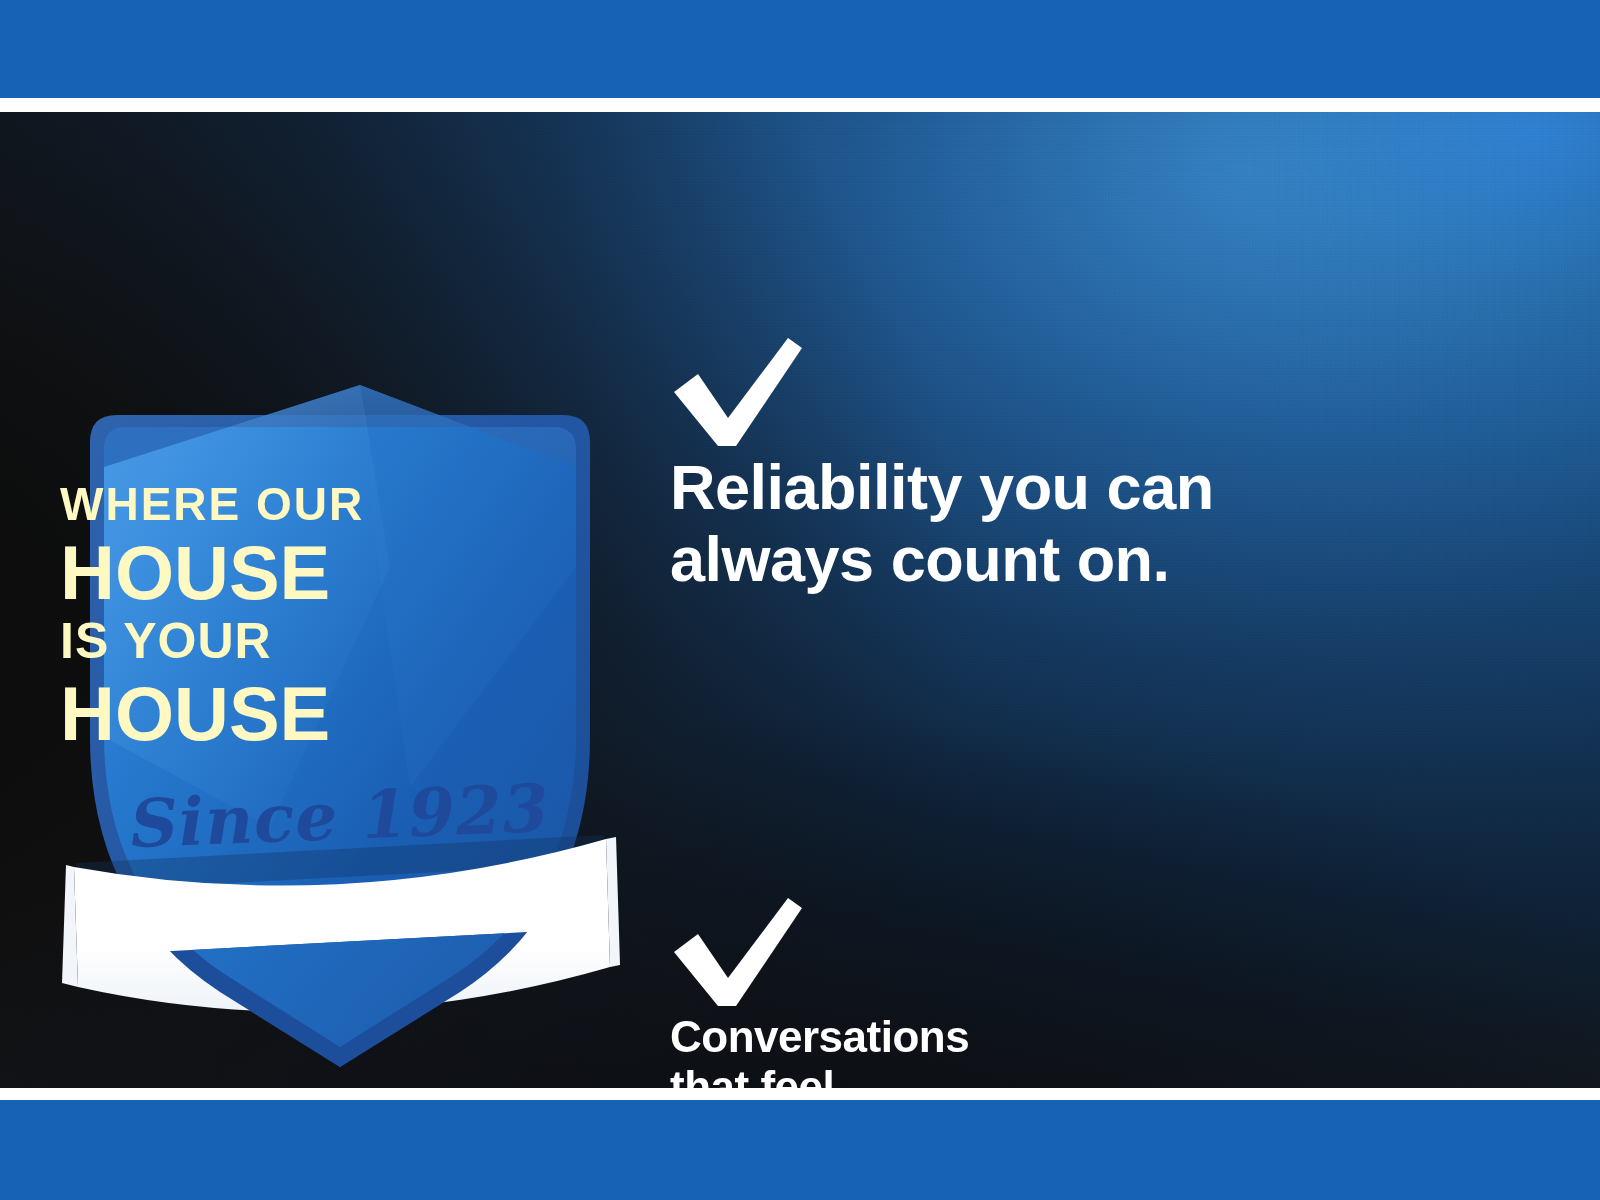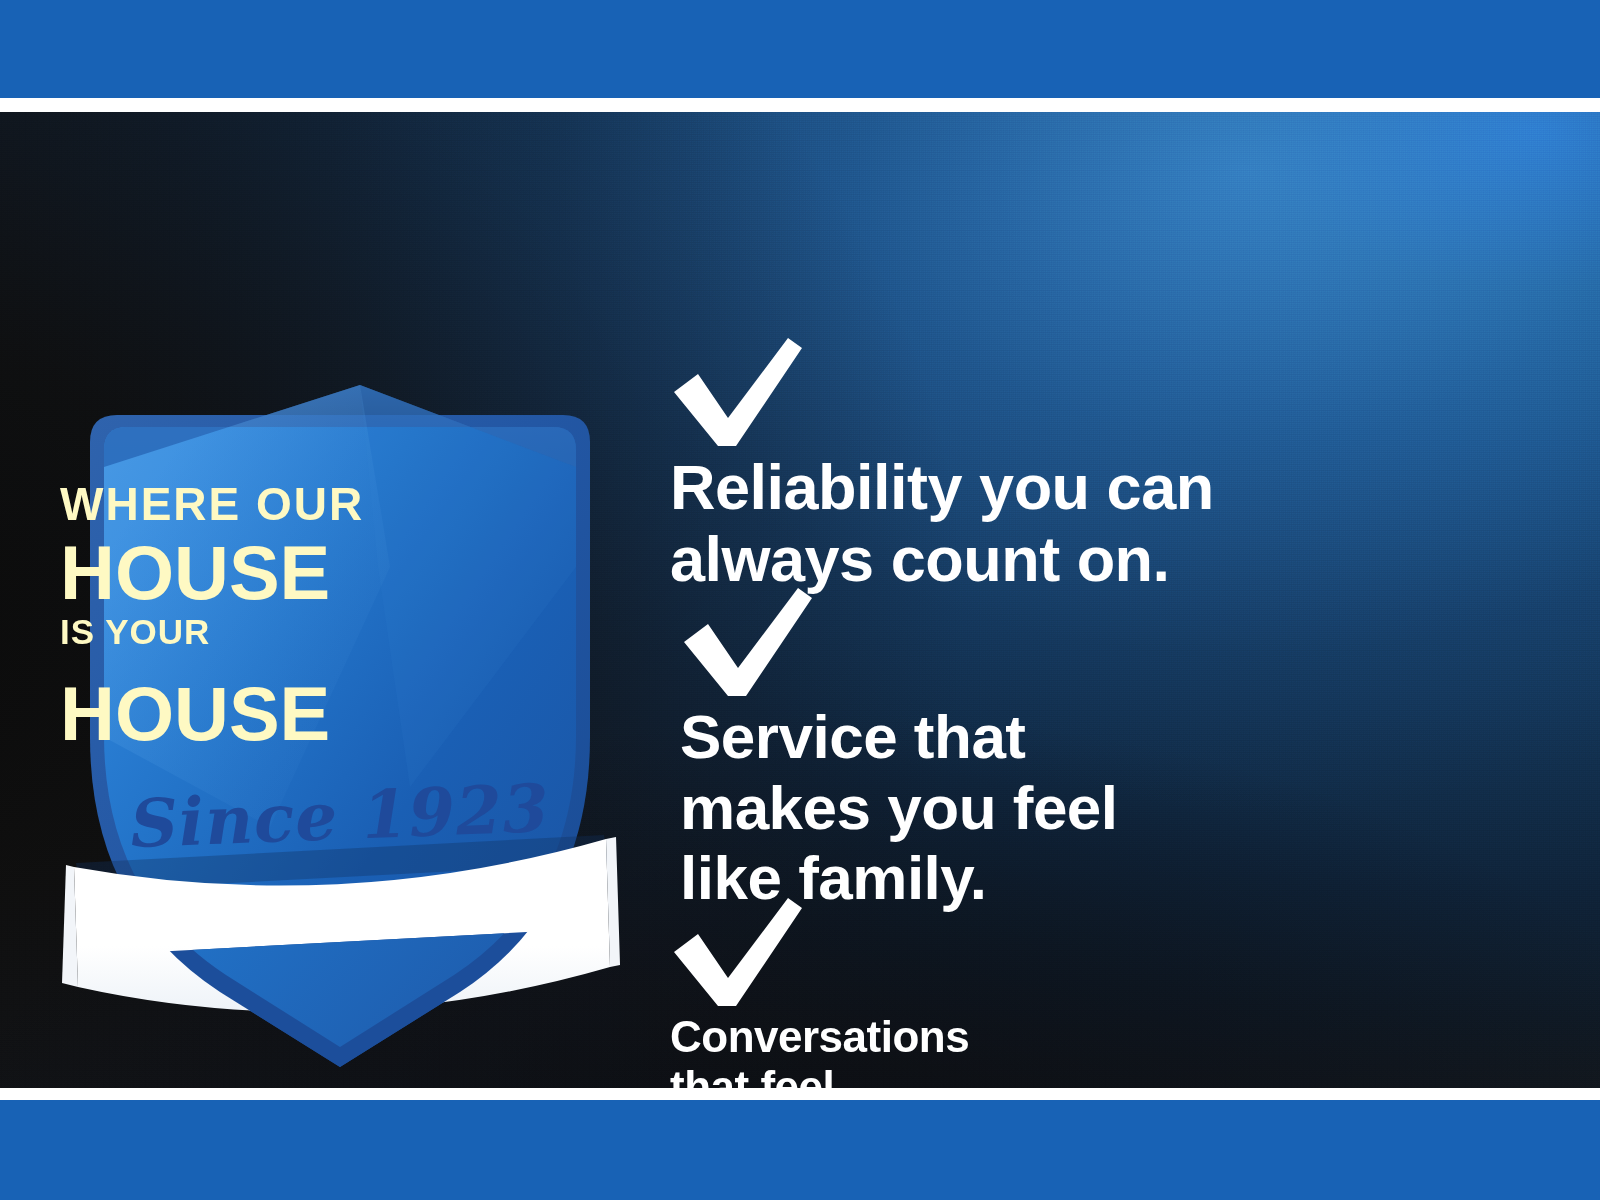--- a/index.html
+++ b/index.html
@@ -96,21 +96,21 @@
     color: #fef9c3;
     font-family: "Liberation Sans", sans-serif;
     font-weight: 700;
     letter-spacing: 0.5px;
     text-transform: uppercase;
     white-space: nowrap;
     transform-origin: 50% 50%;
   }
   #badge-l1 { top: 210px; font-size: 46px; letter-spacing: 2px; transform: scaleX(1.00); }
   #badge-l2 { top: 262px; font-size: 76px; letter-spacing: 0px; }
-  #badge-l3 { top: 345px; font-size: 35px; letter-spacing: 1px; }
+  #badge-l3 { top: 345px; font-size: 50px; letter-spacing: 1px; }
   #badge-l4 { top: 403px; font-size: 76px; letter-spacing: 0px; }
 
   #badge-since {
     position: absolute;
     left: 0;
     top: 510px;
     width: 560px;
     text-align: center;
     color: #1f4a9b;
     font-family: "DejaVu Serif", serif;
@@ -323,30 +323,20 @@
       <div class="bullet" id="bullet-0">
         <span class="check-wrap">
           <svg viewBox="0 0 135 118" xmlns="http://www.w3.org/2000/svg">
             <path d="M 4 58 L 28 40 L 58 84 L 118 4 L 132 14 L 66 112 L 48 112 Z" fill="#ffffff"></path>
           </svg>
         </span>
         <span class="bullet-text">Reliability you can
 always count on.</span>
       </div>
 
-      <div class="bullet" id="bullet-1">
-        <span class="check-wrap">
-          <svg viewBox="0 0 135 118" xmlns="http://www.w3.org/2000/svg">
-            <path d="M 4 58 L 28 40 L 58 84 L 118 4 L 132 14 L 66 112 L 48 112 Z" fill="#ffffff"></path>
-          </svg>
-        </span>
-        <span class="bullet-text">Service that
-makes you feel
-like family.</span>
-      </div>
 
       <div class="bullet" id="bullet-2">
         <span class="check-wrap">
           <svg viewBox="0 0 135 118" xmlns="http://www.w3.org/2000/svg">
             <path d="M 4 58 L 28 40 L 58 84 L 118 4 L 132 14 L 66 112 L 48 112 Z" fill="#ffffff"></path>
           </svg>
         </span>
         <span class="bullet-text">Conversations
 that feel
 like home.</span>

